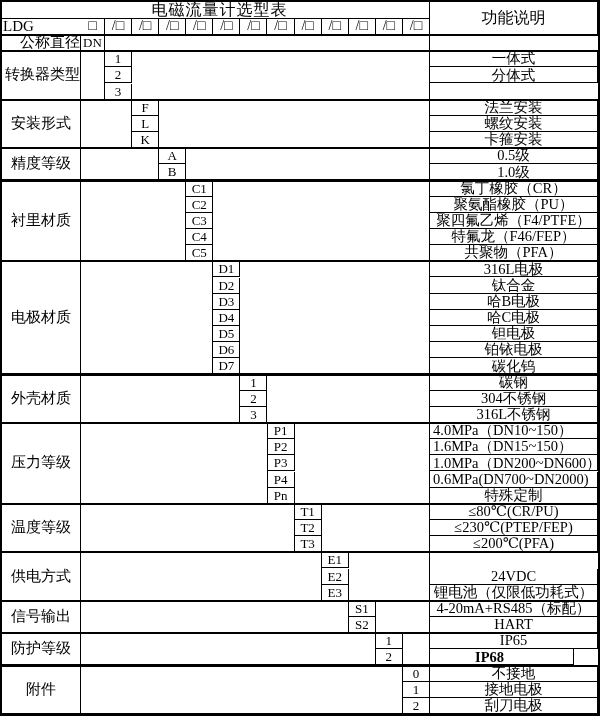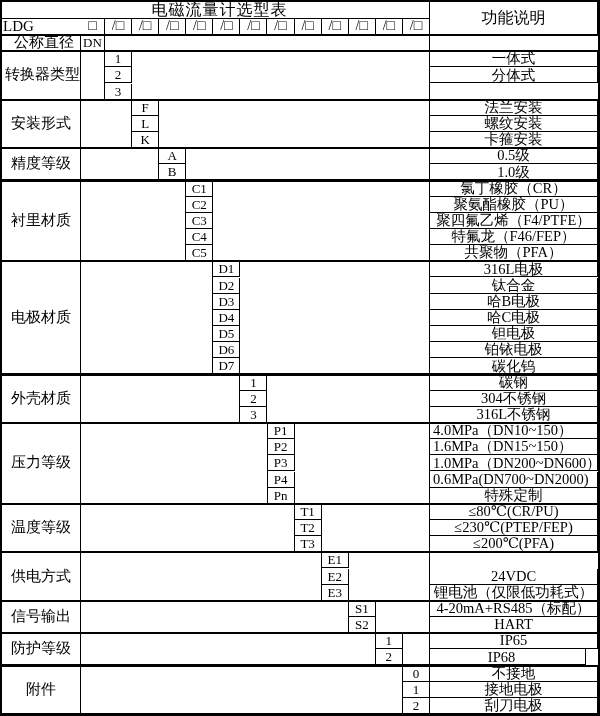--- a/index.html
+++ b/index.html
@@ -39,21 +39,21 @@
     <div class="cell slot-cell" style="left: 157.167px; top: 17px; width: 27.0833px; height: 16px;">/□</div>
     <div class="cell slot-cell" style="left: 184.25px; top: 17px; width: 27.0833px; height: 16px;">/□</div>
     <div class="cell slot-cell" style="left: 211.333px; top: 17px; width: 27.0833px; height: 16px;">/□</div>
     <div class="cell slot-cell" style="left: 238.417px; top: 17px; width: 27.0833px; height: 16px;">/□</div>
     <div class="cell slot-cell" style="left: 265.5px; top: 17px; width: 27.0833px; height: 16px;">/□</div>
     <div class="cell slot-cell" style="left: 292.583px; top: 17px; width: 27.0833px; height: 16px;">/□</div>
     <div class="cell slot-cell" style="left: 319.667px; top: 17px; width: 27.0833px; height: 16px;">/□</div>
     <div class="cell slot-cell" style="left: 346.75px; top: 17px; width: 27.0833px; height: 16px;">/□</div>
     <div class="cell slot-cell" style="left: 373.833px; top: 17px; width: 27.0833px; height: 16px;">/□</div>
     <div class="cell slot-cell" style="left: 400.917px; top: 17px; width: 27.0833px; height: 16px;">/□</div>
-    <div class="cell label-cell align-left" style="left: 0px; top: 33px; width: 79px; height: 16.1667px; padding-left: 12px;">公称直径</div>
+    <div class="cell label-cell align-left" style="left: 0px; top: 33px; width: 79px; height: 16.1667px; padding-left: 18px;">公称直径</div>
     <div class="cell code-cell" style="left: 79px; top: 33px; width: 24px; height: 16.1667px;">DN</div>
     <div class="cell gap-cell" style="left: 103px; top: 33px; width: 325px; height: 16.1667px;"></div>
     <div class="sep" style="top: 48.1667px;"></div>
     <div class="cell label-cell align-left" style="left: 0px; top: 49.1667px; width: 79px; height: 48.5px; padding-left: 3px;">转换器类型</div>
     <div class="cell gap-cell" style="left: 79px; top: 49.1667px; width: 24px; height: 48.5px;"></div>
     <div class="cell code-cell" style="left: 103px; top: 49.1667px; width: 27.0833px; height: 16.1667px;">1</div>
     <div class="cell desc-cell" style="left: 428px; top: 49.1667px; width: 168px; height: 16.1667px;">一体式</div>
     <div class="cell code-cell" style="left: 103px; top: 65.3333px; width: 27.0833px; height: 16.1667px;">2</div>
     <div class="cell desc-cell" style="left: 428px; top: 65.3333px; width: 168px; height: 16.1667px;">分体式</div>
     <div class="cell code-cell" style="left: 103px; top: 81.5px; width: 27.0833px; height: 16.1667px;">3</div>
@@ -159,21 +159,21 @@
     <div class="cell desc-cell" style="left: 428px; top: 598.833px; width: 168px; height: 16.1667px;">4-20mA+RS485（标配）</div>
     <div class="cell code-cell" style="left: 346.75px; top: 615px; width: 27.0833px; height: 16.1667px;">S2</div>
     <div class="cell desc-cell" style="left: 428px; top: 615px; width: 168px; height: 16.1667px;">HART</div>
     <div class="cell gap-cell" style="left: 373.833px; top: 598.833px; width: 54.1667px; height: 32.3333px;"></div>
     <div class="sep" style="top: 630.167px;"></div>
     <div class="cell label-cell" style="left: 0px; top: 631.167px; width: 79px; height: 32.3333px;">防护等级</div>
     <div class="cell gap-cell" style="left: 79px; top: 631.167px; width: 294.833px; height: 32.3333px;"></div>
     <div class="cell code-cell" style="left: 373.833px; top: 631.167px; width: 27.0833px; height: 16.1667px;">1</div>
     <div class="cell desc-cell" style="left: 428px; top: 631.167px; width: 168px; height: 16.1667px;">IP65</div>
     <div class="cell code-cell" style="left: 373.833px; top: 647.333px; width: 27.0833px; height: 16.1667px;">2</div>
-    <div class="cell desc-cell" style="left: 416px; top: 647.333px; width: 168px; height: 16.1667px;">IP68</div>
+    <div class="cell desc-cell" style="left: 404px; top: 647.333px; width: 168px; height: 16.1667px; font-weight: bold;">IP68</div>
     <div class="cell gap-cell" style="left: 400.917px; top: 631.167px; width: 27.0833px; height: 32.3333px;"></div>
     <div class="sep" style="top: 662.5px;"></div>
     <div class="cell label-cell" style="left: 0px; top: 663.5px; width: 79px; height: 48.5px;">附件</div>
     <div class="cell gap-cell" style="left: 79px; top: 663.5px; width: 321.917px; height: 48.5px;"></div>
     <div class="cell code-cell" style="left: 400.917px; top: 663.5px; width: 27.0833px; height: 16.1667px;">0</div>
     <div class="cell desc-cell" style="left: 428px; top: 663.5px; width: 168px; height: 16.1667px;">不接地</div>
     <div class="cell code-cell" style="left: 400.917px; top: 679.667px; width: 27.0833px; height: 16.1667px;">1</div>
     <div class="cell desc-cell" style="left: 428px; top: 679.667px; width: 168px; height: 16.1667px;">接地电极</div>
     <div class="cell code-cell" style="left: 400.917px; top: 695.833px; width: 27.0833px; height: 16.1667px;">2</div>
     <div class="cell desc-cell" style="left: 428px; top: 695.833px; width: 168px; height: 16.1667px;">刮刀电极</div>

